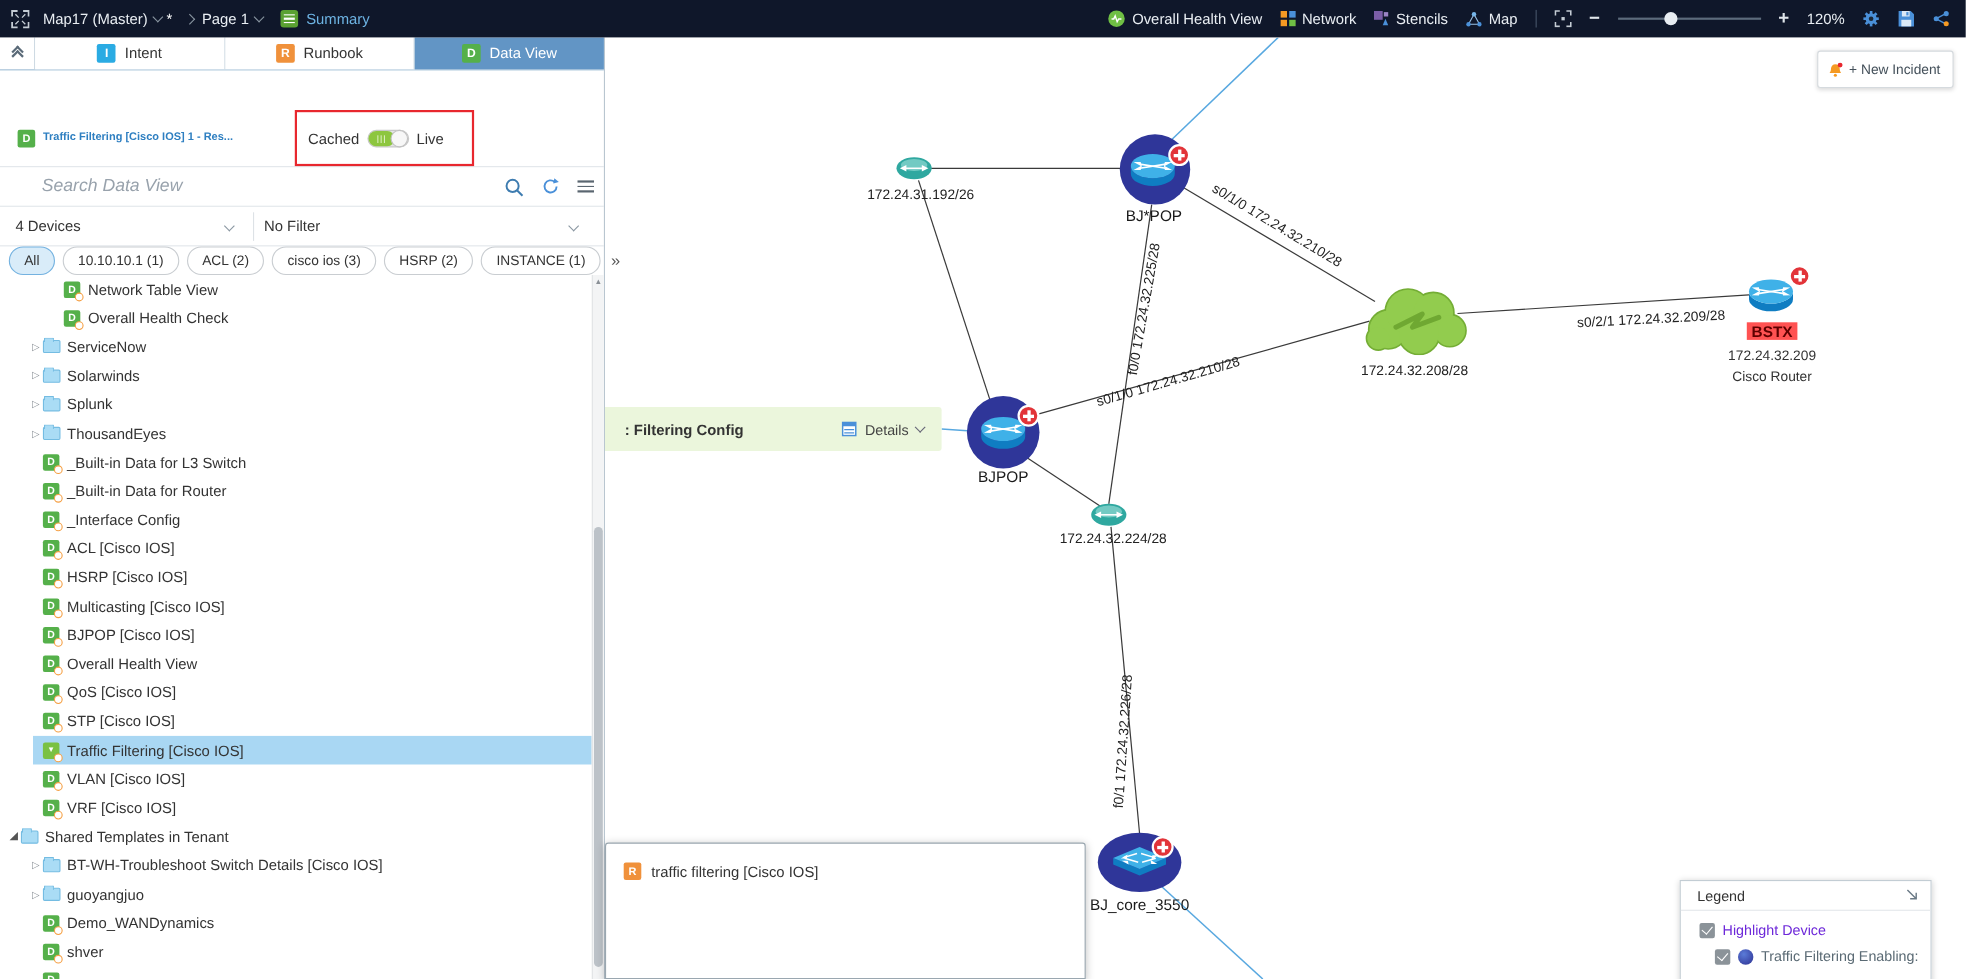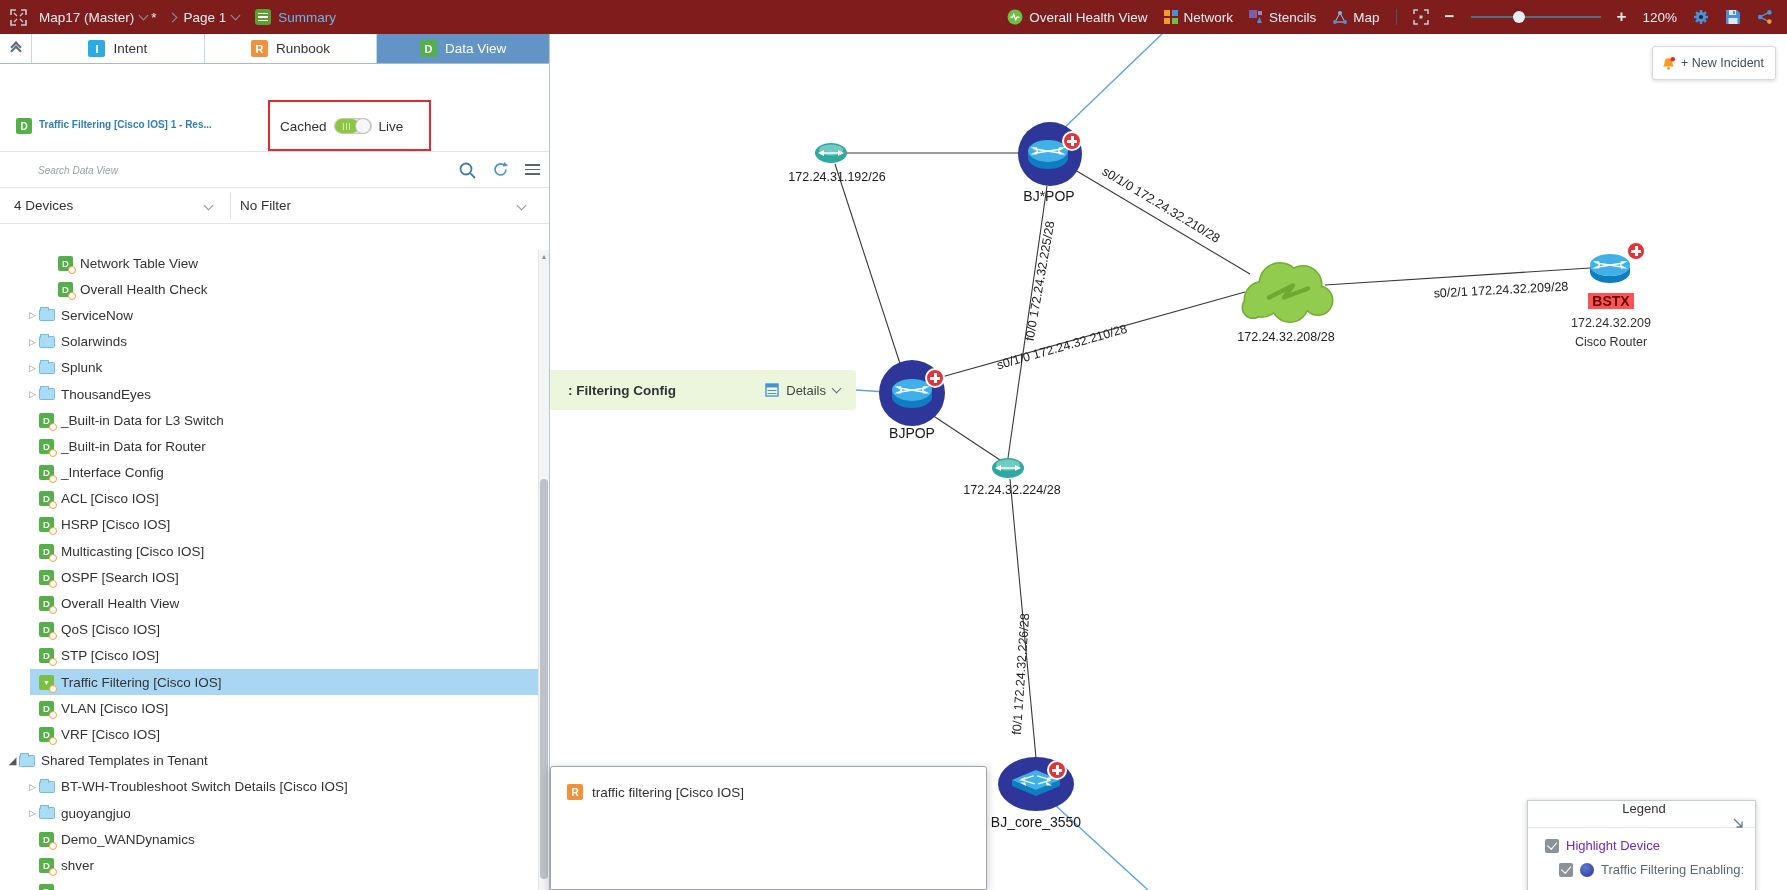--- a/index.html
+++ b/index.html
@@ -3,21 +3,21 @@
 <meta charset="utf-8">
 <style>
   *{margin:0;padding:0;box-sizing:border-box;}
   html,body{width:1787px;height:890px;overflow:hidden;background:#fff;
     font-family:"Liberation Sans","DejaVu Sans",sans-serif;color:#333;}
   i.chev{display:inline-block;width:7px;height:7px;border-right:1.6px solid #8a97a2;border-bottom:1.6px solid #8a97a2;}
   i.chev.down{transform:rotate(45deg);margin-bottom:3px;}
   i.chev.right{transform:rotate(-45deg);}
   i.chev.dark{border-color:#667;}
   
-  #topbar{position:absolute;left:0;top:0;width:1787px;height:34px;background:#7f1d1d;
+  #topbar{position:absolute;left:0;top:0;width:1787px;height:34px;background:#0f172a;
     display:flex;align-items:center;color:#e9eef3;font-size:13.5px;z-index:80;}
   #topbar .grp{display:flex;align-items:center;gap:6px;}
   #topbar svg{display:block;}
   .tb-exp{margin:0 12px 0 10px;}
   .tb-star{color:#fff;margin:0 4px;}
   .tb-sep{margin:0 8px;}
   .sum-ic{width:16px;height:16px;border-radius:3px;background:#5aa132;display:inline-flex;flex-direction:column;justify-content:center;gap:2px;padding:0 3px;margin-left:16px;}
   .sum-ic b{height:1.5px;background:#fff;display:block;}
   .tb-summary{color:#6db3e3;}
   .tb-right{margin-left:auto;display:flex;align-items:center;gap:16px;padding-right:14px;}
@@ -46,21 +46,21 @@
   .dvic{position:absolute;left:16px;top:18px;width:16px;height:16px;border-radius:2px;background:#55b04a;color:#fff;font-size:10px;font-weight:bold;display:flex;align-items:center;justify-content:center;}
   .dvtitle{position:absolute;left:39px;top:19px;color:#2e7fc1;font-size:10px;font-weight:bold;text-decoration:none;cursor:pointer;}
   .toggle-group{position:absolute;left:280px;top:18px;display:flex;align-items:center;gap:7px;font-size:13.5px;color:#333;}
   .switch{position:relative;width:38px;height:16px;border-radius:8px;background:#e4e4e4;border:1px solid #c8c8c8;cursor:pointer;}
   .sw-green{position:absolute;left:0;top:0;width:24px;height:14px;border-radius:7px;background:#8dc63f;display:flex;align-items:center;justify-content:center;gap:2px;}
   .sw-green i{width:1px;height:7px;background:#d9edbb;}
   .sw-knob{position:absolute;left:20px;top:-1px;width:16px;height:16px;border-radius:50%;background:#f7f7f7;border:1px solid #c2c2c2;}
   .redbox{position:absolute;left:268px;top:0px;width:163px;height:51px;border:2px solid #e8272e;z-index:30;pointer-events:none;}
   
   #searchrow{position:absolute;left:0;top:118px;width:100%;height:36px;border-bottom:1px solid #e2e6ea;}
-  #searchrow input{position:absolute;left:38px;top:6px;width:380px;height:24px;border:none;outline:none;font-size:10px;font-family:inherit;color:#333;}
+  #searchrow input{position:absolute;left:38px;top:6px;width:380px;height:24px;border:none;outline:none;font-size:16px;font-family:inherit;color:#333;}
   #searchrow input::placeholder{color:#98a2ac;font-style:italic;}
   .sricon{position:absolute;top:9px;cursor:pointer;}
   .hamb{position:absolute;left:525px;top:12px;width:15px;cursor:pointer;}
   .hamb b{display:block;height:1.6px;background:#5a6670;margin-bottom:3px;}
   
   #droprow{position:absolute;left:0;top:154px;width:100%;height:36px;border-bottom:1px solid #e2e6ea;font-size:13.5px;}
   #droprow .lab{position:absolute;top:10px;color:#333;}
   .vsep{position:absolute;left:230px;top:5px;width:1px;height:26px;background:#dde2e6;}
   
   #chiprow{position:absolute;left:0;top:190px;width:100%;height:26px;display:flex;align-items:center;gap:7px;padding-left:8px;font-size:12.5px;}
@@ -104,21 +104,21 @@
   #configbar .cb-label{font-weight:bold;font-size:13.5px;color:#333;padding-left:18px;}
   #configbar .cb-right{margin-left:auto;display:flex;align-items:center;gap:7px;padding-right:16px;font-size:13px;color:#444;cursor:pointer;}
   
   #recpanel{position:absolute;left:550px;top:766px;width:437px;height:124px;background:#fff;border:1px solid #9aa7b0;box-shadow:0 2px 8px rgba(0,0,0,.25);z-index:60;border-radius:3px 3px 0 0;}
   #recpanel .rhead{height:29px;background:#50616e;color:#fff;display:flex;align-items:center;padding:0 12px 0 16px;font-size:13.5px;font-weight:bold;border-radius:2px 2px 0 0;}
   #recpanel .rclose{margin-left:auto;font-size:18px;font-weight:normal;cursor:pointer;color:#e8edf2;}
   .ric{width:16px;height:16px;border-radius:2px;background:#f0913b;color:#fff;font-size:10px;font-weight:bold;display:inline-flex;align-items:center;justify-content:center;border:1px solid #d8υ;}
   #recpanel .ritem{display:flex;align-items:center;gap:9px;padding:17px 0 0 16px;font-size:13.5px;color:#333;cursor:pointer;}
   
   #legend{position:absolute;left:1527px;top:800px;width:229px;height:95px;background:#fff;border:1px solid #c3cdd4;box-shadow:0 1px 6px rgba(0,0,0,.2);z-index:60;font-size:13px;}
-  #legend .lhead{height:27px;display:flex;align-items:center;padding:0 10px 0 15px;border-bottom:1px solid #e3e7ea;color:#333;flex-direction:column;}
+  #legend .lhead{height:27px;display:flex;align-items:center;padding:0 10px 0 15px;border-bottom:1px solid #e3e7ea;color:#333;}
   #legend .lexp{margin-left:auto;cursor:pointer;}
   .cbx{width:14px;height:14px;border-radius:2px;background:#8b9399;position:relative;flex:0 0 14px;cursor:pointer;}
   .cbx::after{content:"";position:absolute;left:3.5px;top:1.5px;width:5px;height:8px;border-right:1.8px solid #fff;border-bottom:1.8px solid #fff;transform:rotate(40deg);}
   #legend .lrow1{display:flex;align-items:center;gap:7px;margin:10px 0 0 17px;color:#6d28d9;}
   #legend .lrow2{display:flex;align-items:center;gap:7px;margin:9px 0 0 31px;color:#5a6a74;}
   .lg-circle{width:14px;height:14px;border-radius:50%;background:radial-gradient(circle at 38% 32%,#5a7bd8,#2e3192);flex:0 0 14px;}
   
   #newincident{position:absolute;left:1652px;top:46px;width:124px;height:25px;background:#fff;border:1px solid #d5dade;border-radius:3px;box-shadow:0 1px 4px rgba(0,0,0,.15);display:flex;align-items:center;gap:5px;padding:16px 8px;font-size:12.5px;color:#44505a;z-index:60;cursor:pointer;}
 </style>
 </head>
@@ -350,20 +350,29 @@
   </div>
 
   <div id="droprow">
     <span class="lab" style="left:14px">4 Devices</span>
     <i class="chev down" style="position:absolute;left:205px;top:14px"></i>
     <div class="vsep"></div>
     <span class="lab" style="left:240px">No Filter</span>
     <i class="chev down" style="position:absolute;left:518px;top:14px"></i>
   </div>
 
+  <div id="chiprow">
+    <div class="chip sel">All</div>
+    <div class="chip">10.10.10.1 (1)</div>
+    <div class="chip">ACL (2)</div>
+    <div class="chip">cisco ios (3)</div>
+    <div class="chip">HSRP (2)</div>
+    <div class="chip">INSTANCE (1)</div>
+    <div class="chip-more">»</div>
+  </div>
 
   <div id="tree">
     <div class="trow lvl2">
         <span class="dvitem-ic">D</span>
         <span class="tlabel">Network Table View</span>
       </div>
     <div class="trow lvl2">
         <span class="dvitem-ic">D</span>
         <span class="tlabel">Overall Health Check</span>
       </div>
@@ -406,21 +415,21 @@
     <div class="trow lvl1 noarr">
         <span class="dvitem-ic">D</span>
         <span class="tlabel">HSRP [Cisco IOS]</span>
       </div>
     <div class="trow lvl1 noarr">
         <span class="dvitem-ic">D</span>
         <span class="tlabel">Multicasting [Cisco IOS]</span>
       </div>
     <div class="trow lvl1 noarr">
         <span class="dvitem-ic">D</span>
-        <span class="tlabel">OSPF [Search IOS]</span>
+        <span class="tlabel">BJPOP [Cisco IOS]</span>
       </div>
     <div class="trow lvl1 noarr">
         <span class="dvitem-ic">D</span>
         <span class="tlabel">Overall Health View</span>
       </div>
     <div class="trow lvl1 noarr">
         <span class="dvitem-ic">D</span>
         <span class="tlabel">QoS [Cisco IOS]</span>
       </div>
     <div class="trow lvl1 noarr">

